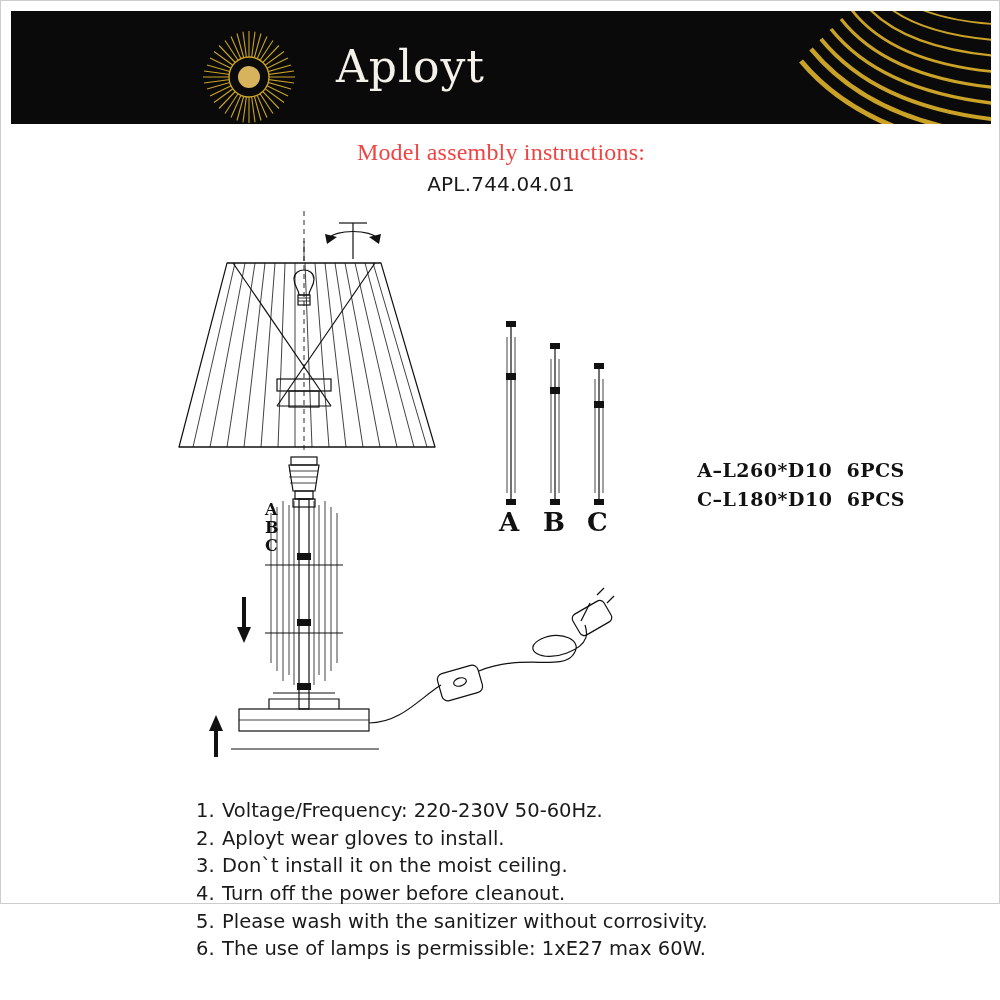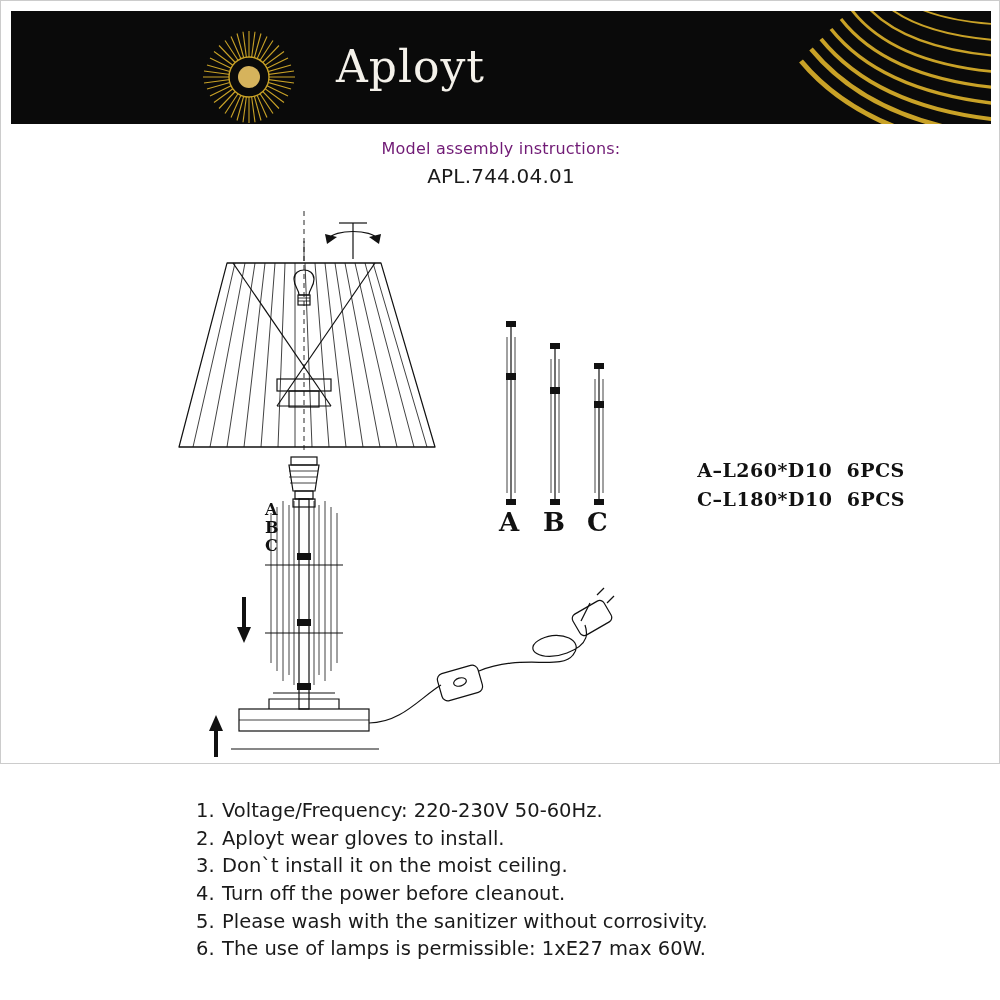--- a/index.html
+++ b/index.html
@@ -11,21 +11,21 @@
     width: 1000px;
     height: 1000px;
     font-family: "DejaVu Sans", sans-serif;
     color: #111111;
     position: relative;
     overflow: hidden;
   }
   .page {
     position: absolute;
     left: 0; top: 0;
-    width: 1000px; height: 764px;
+    width: 1000px; height: 904px;
     box-sizing: border-box;
     border: 1px solid #cccccc;
     background: #ffffff;
   }
 
   
   .banner {
     position: absolute;
     left: 10px; top: 10px;
     width: 980px; height: 113px;
@@ -53,23 +53,24 @@
 
   
   .title-block {
     position: absolute;
     left: 0; top: 138px;
     width: 1000px;
     text-align: center;
     font-family: "DejaVu Sans", sans-serif;
   }
   .title-line1 {
-    font-size: 16px;
-    color: #701a75;
+    font-size: 24px;
+    color: #ef4444;
     letter-spacing: 0.2px;
+    font-family: Liberation Serif, serif;
   }
   .title-line2 {
     font-size: 20px;
     color: #1a1a1a;
     margin-top: 6px;
     letter-spacing: 0.2px;
   }
 
   
   .drawing {

